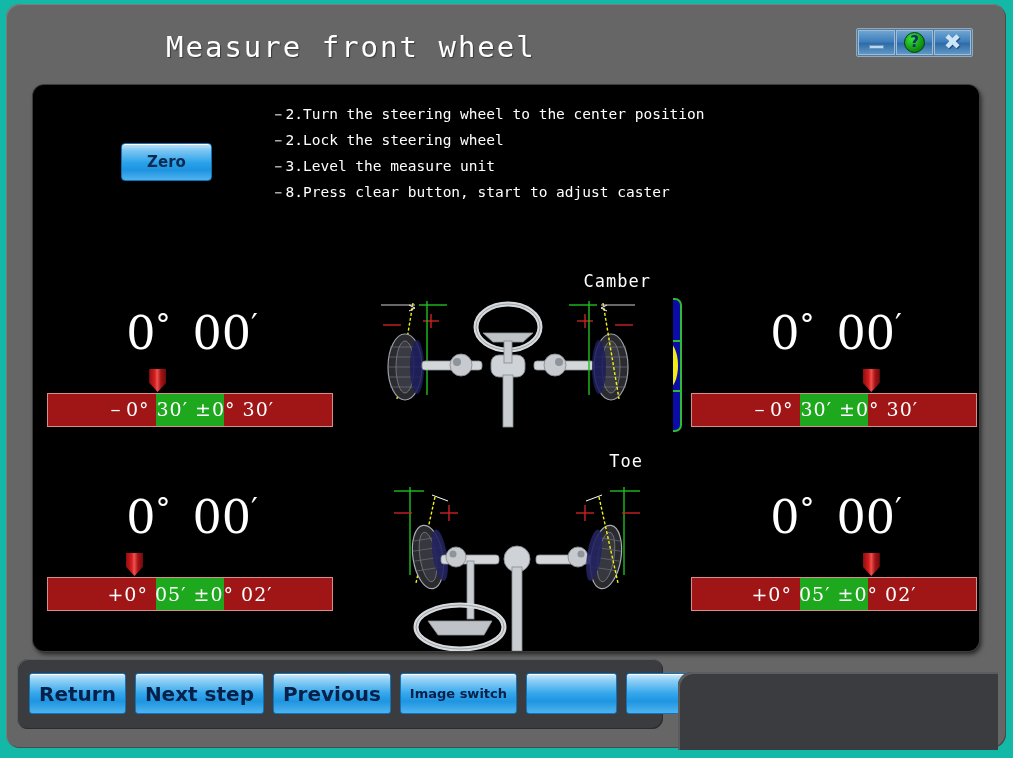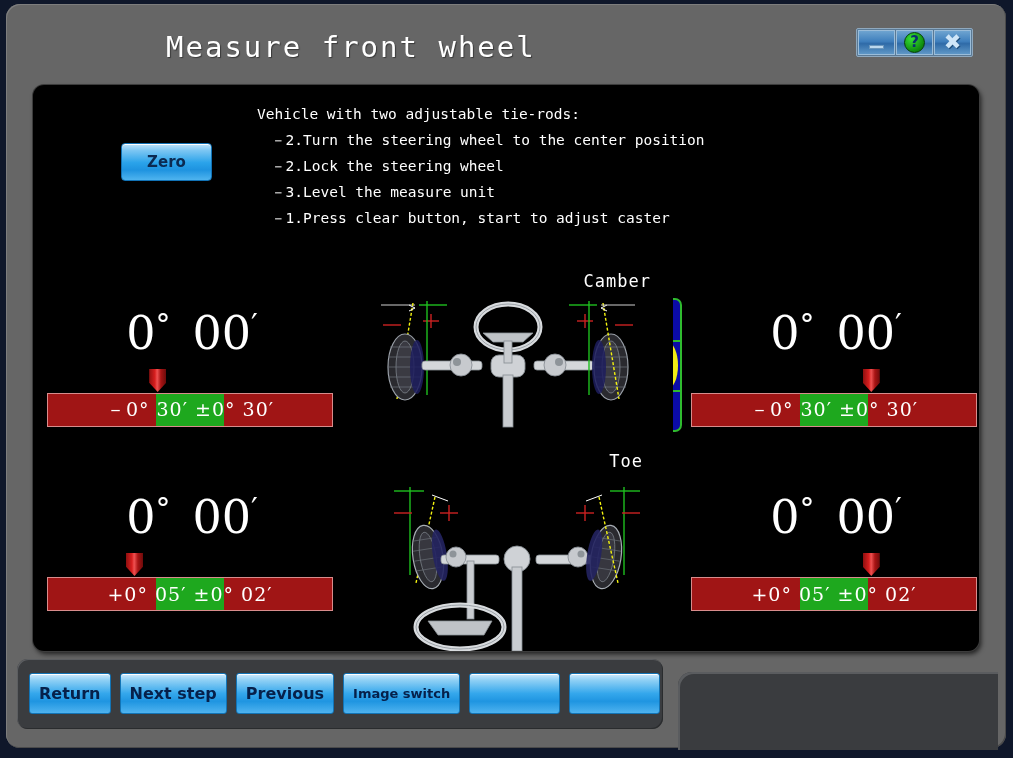--- a/index.html
+++ b/index.html
@@ -6,21 +6,21 @@
   * { box-sizing: border-box; margin: 0; padding: 0; }
   html, body {
     width: 1013px; height: 758px;
     background: #000;
     overflow: hidden;
     font-family: "DejaVu Sans Mono", monospace;
   }
   #app {
     position: relative;
     width: 1013px; height: 758px;
-    background: #0f172a;
+    background: #14b8a6;
   }
 
   
   .window {
     position: absolute;
     left: 6px; top: 4px;
     width: 1000px; height: 744px;
     background: #666666;
     border-radius: 14px;
     box-shadow: inset 1px 1px 0 #7d7d7d, inset -1px -1px 0 #4a4a4a;
@@ -238,21 +238,21 @@
     display: flex;
     gap: 9px;
   }
   .nav-btn {
     height: 41px;
     background: linear-gradient(to bottom, #cfeafd 0%, #8fd0f5 16%, #34a7ec 50%, #1f95e1 70%, #4fb3ef 100%);
     border: 1px solid #1274b6;
     border-radius: 3px;
     color: #06204a;
     font-family: "DejaVu Sans", sans-serif;
-    font-size: 16px; font-weight: bold;
+    font-size: 20px; font-weight: bold;
     display: flex; align-items: center; justify-content: center;
     padding: 0 9px;
     cursor: pointer;
     white-space: nowrap;
     box-shadow: inset 0 1px 0 #ffffff;
   }
   .nav-btn.sm { font-size: 13px; }
   .nav-btn.blank { width: 91px; }
 
   .bottom-right-panel {
@@ -282,25 +282,24 @@
         </div>
         <div class="wbtn">
           <div class="xglyph">✖</div>
         </div>
       </div>
     </div>
 
     <div class="screen">
 
       <div class="instructions">
-        <span class="ln">Vehicle with two adjustable tie-rods:</span>
         <span class="ln ind">－2.Turn the steering wheel to the center position</span>
         <span class="ln ind">－2.Lock the steering wheel</span>
         <span class="ln ind">－3.Level the measure unit</span>
-        <span class="ln ind">－1.Press clear button, start to adjust caster</span>
+        <span class="ln ind">－8.Press clear button, start to adjust caster</span>
       </div>
 
       <div class="zero-btn">Zero</div>
 
       <div class="sec-label" id="camber-label">Camber</div>
       <div class="sec-label" id="toe-label">Toe</div>
 
       <div class="readout" id="rd-camber-left">
         <div class="rd-value">
           <span>0</span><span class="deg">°</span><span class="gap"></span><span>00</span><span class="min">′</span>

